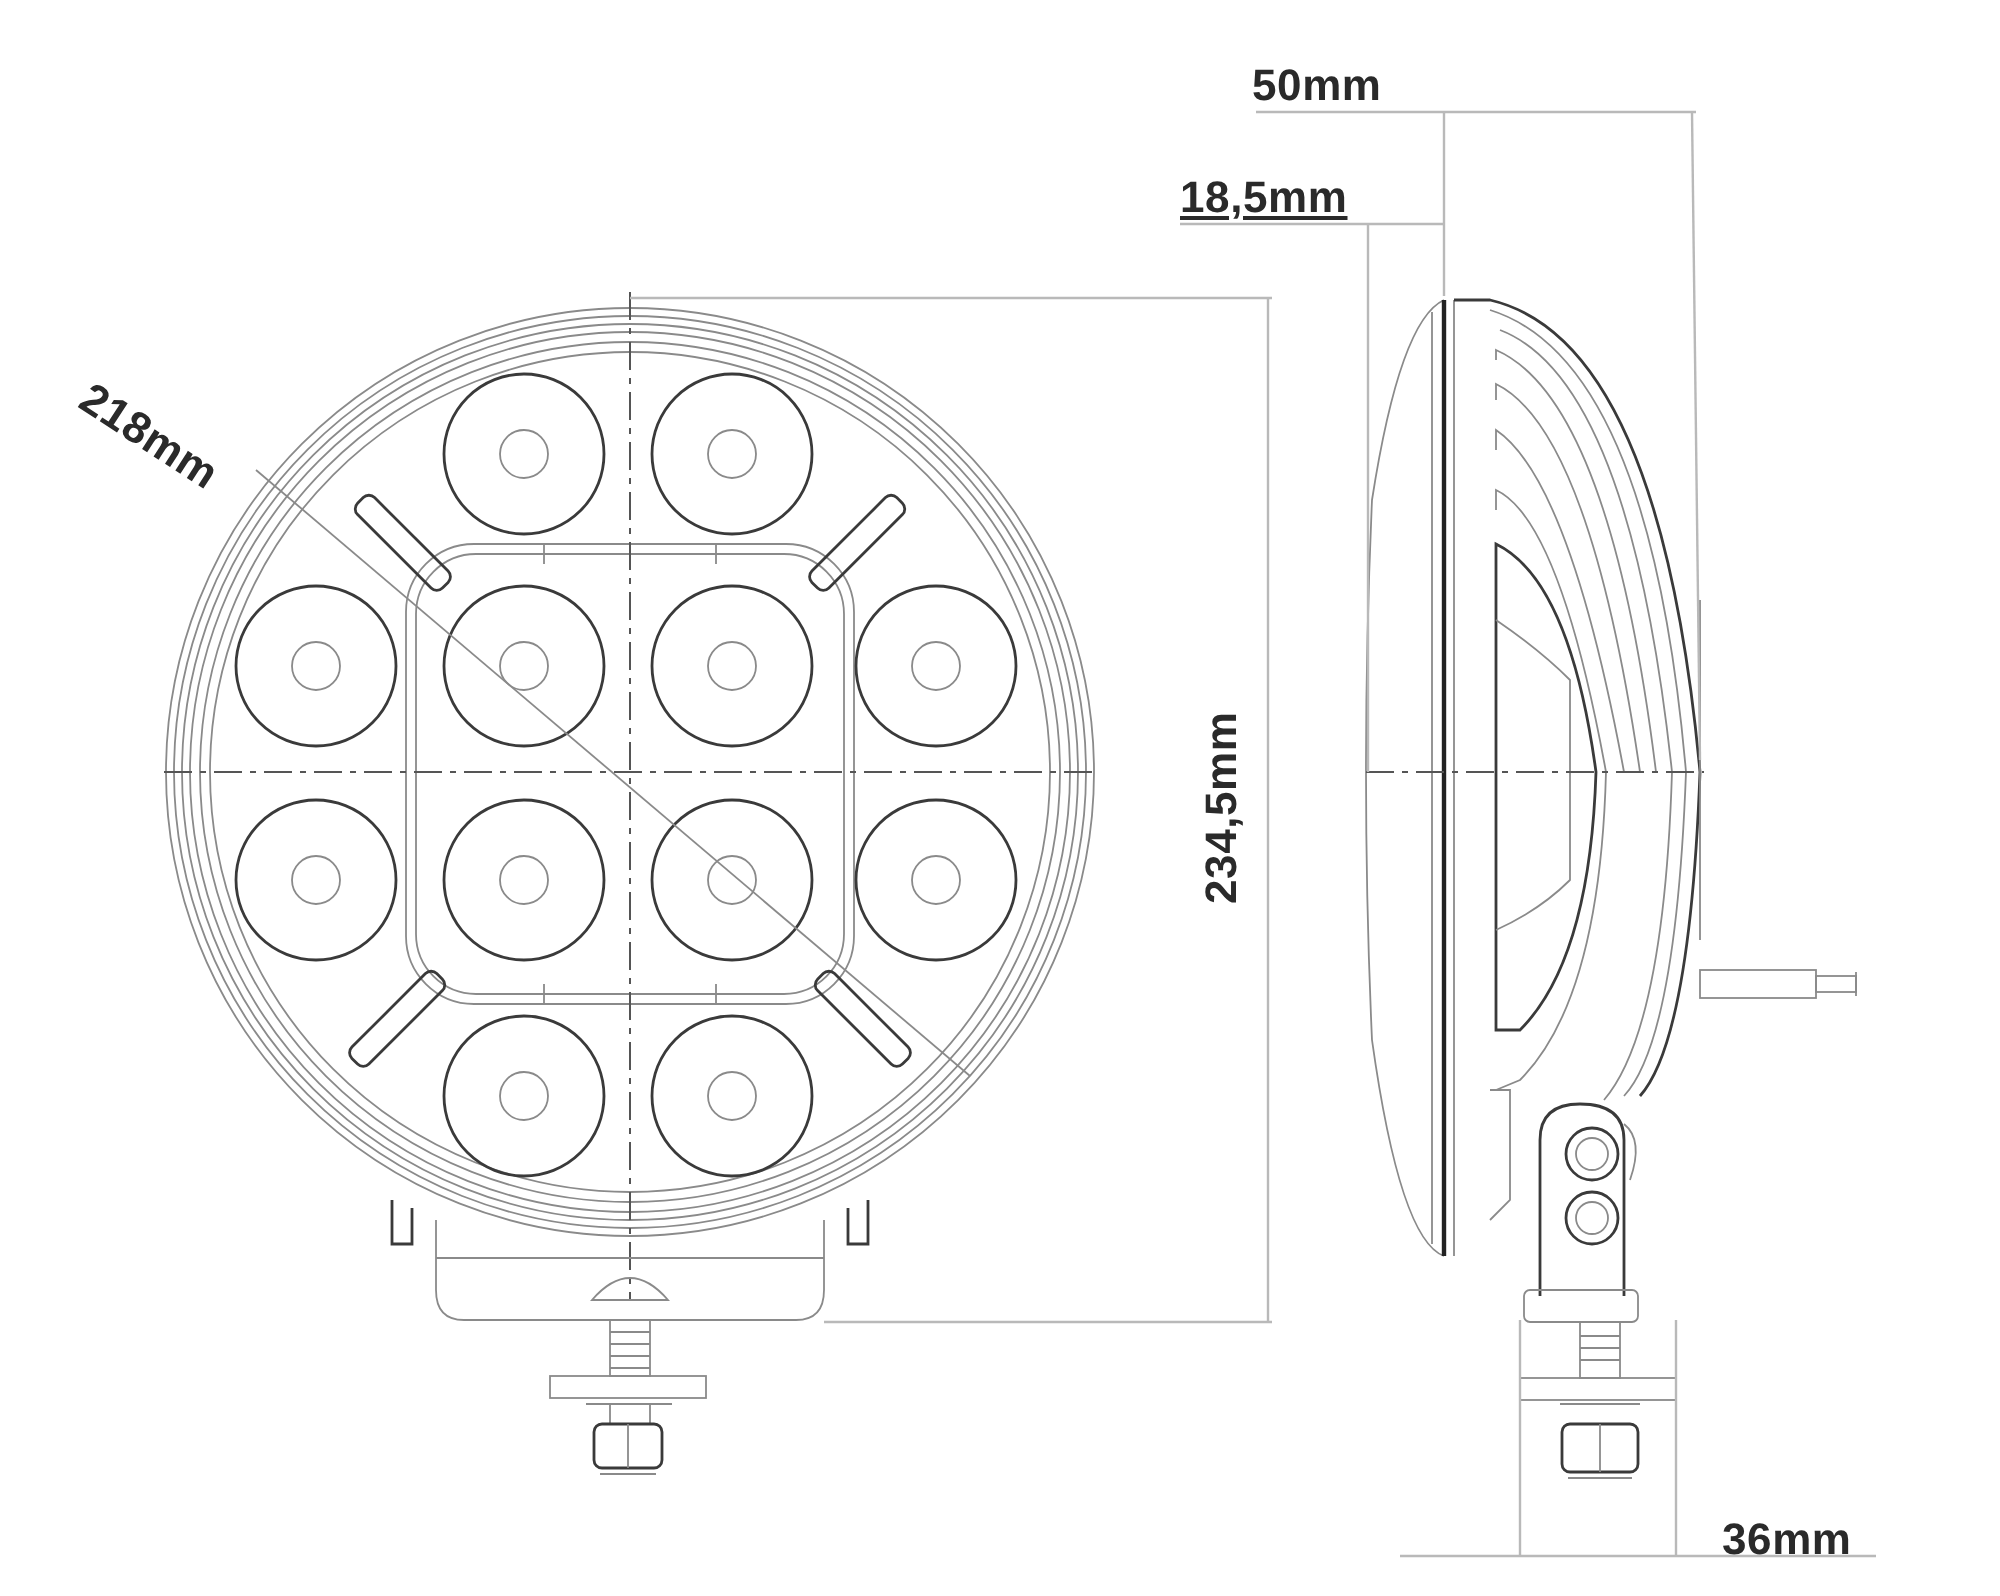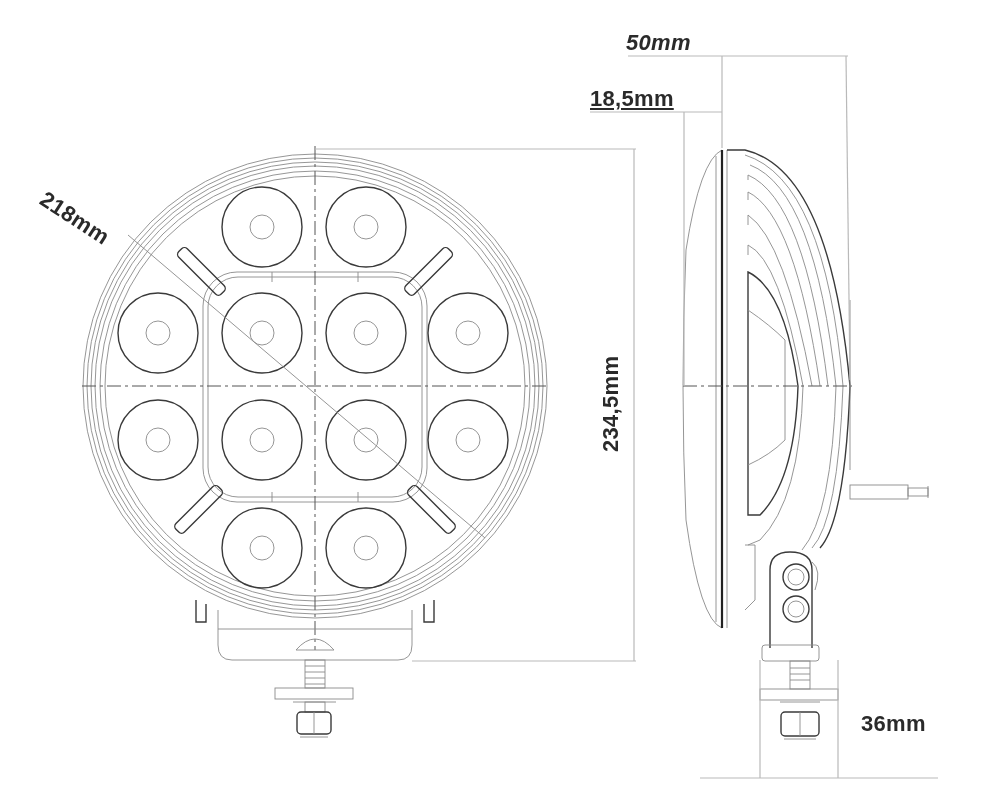--- a/index.html
+++ b/index.html
@@ -201,15 +201,15 @@
     <g>
       <line class="ln-dim" x1="760" y1="660" x2="760" y2="778"></line>
       <line class="ln-dim" x1="838" y1="660" x2="838" y2="778"></line>
       <line class="ln-dim" x1="700" y1="778" x2="938" y2="778"></line>
     </g>
   </g>
 </svg>
 
 <div class="dim-label" style="left:48px; top:188px; transform: rotate(33deg); transform-origin: left top;">218mm</div>
 <div class="dim-label" style="left:600px; top:452px; transform: rotate(-90deg); transform-origin: left top;">234,5mm</div>
-<div class="dim-label" style="left:626px; top:32px;font-style:italic;">50mm</div>
+<div class="dim-label" style="left:626px; top:32px;">50mm</div>
 <div class="dim-label" style="left:590px; top:88px;text-decoration:underline;">18,5mm</div>
-<div class="dim-label" style="left:861px; top:713px;">36mm</div>
+<div class="dim-label" style="left:861px; top:759px;">36mm</div>
 
 </body></html>

